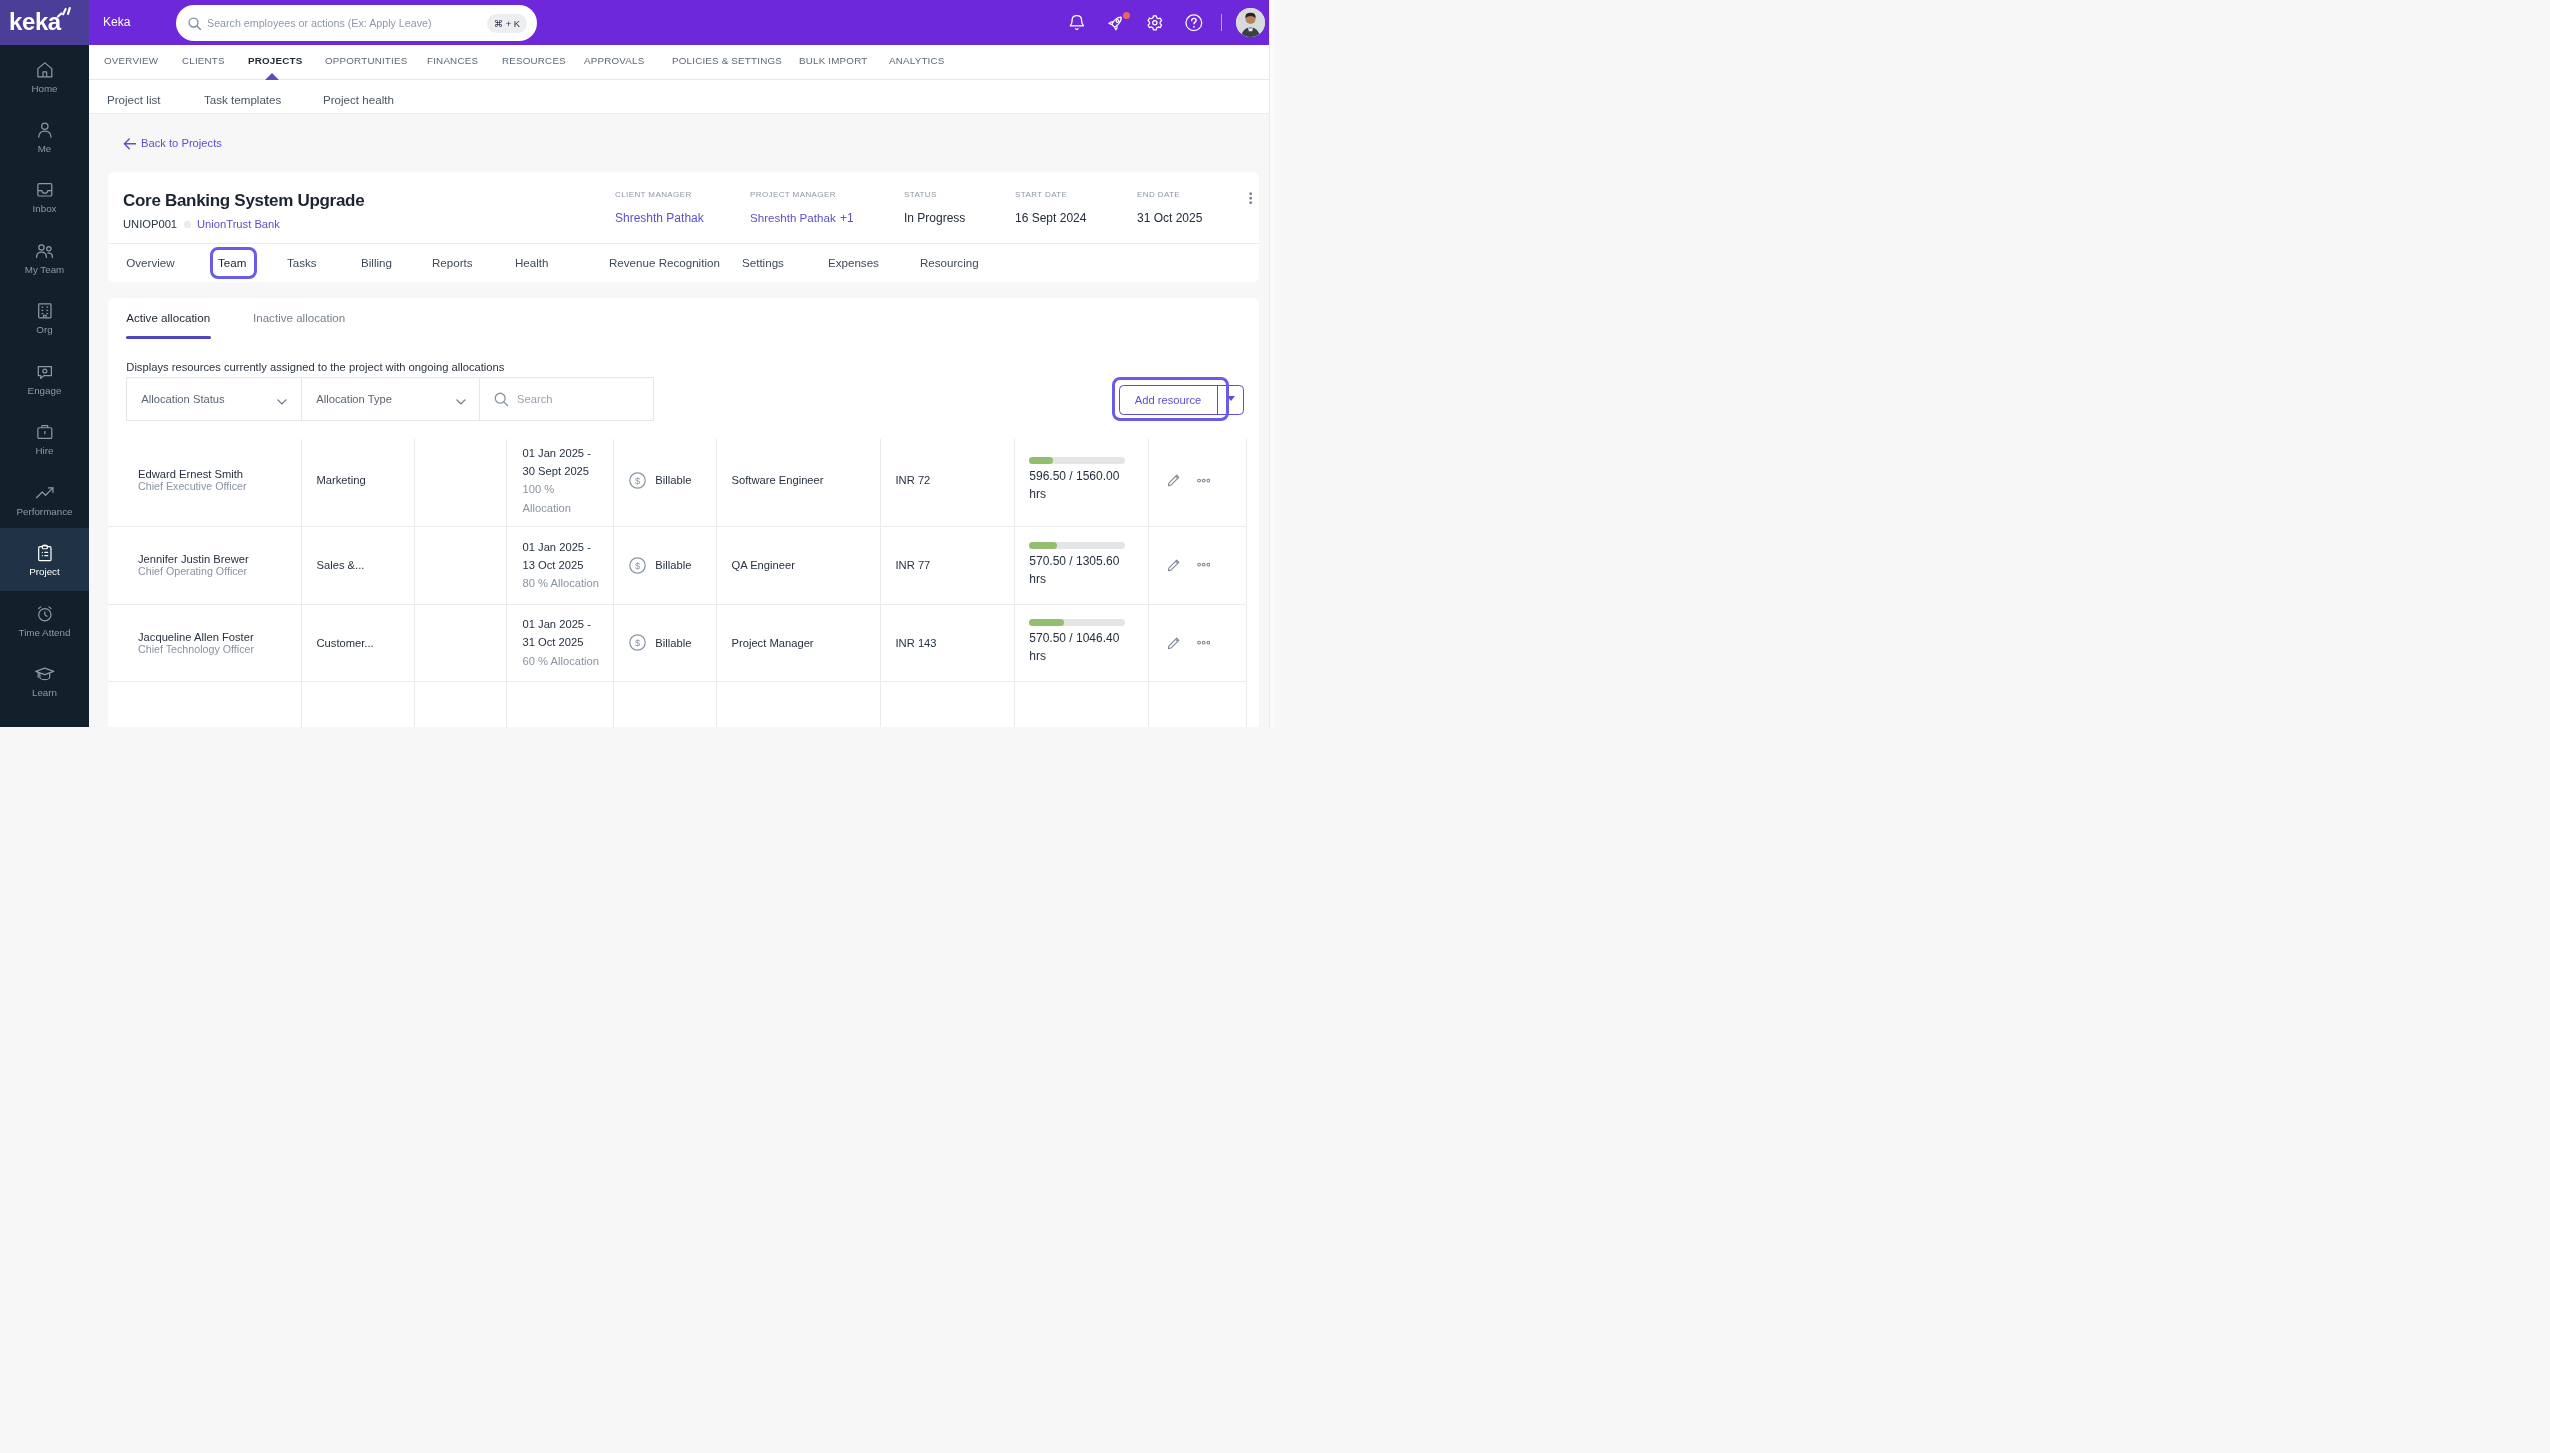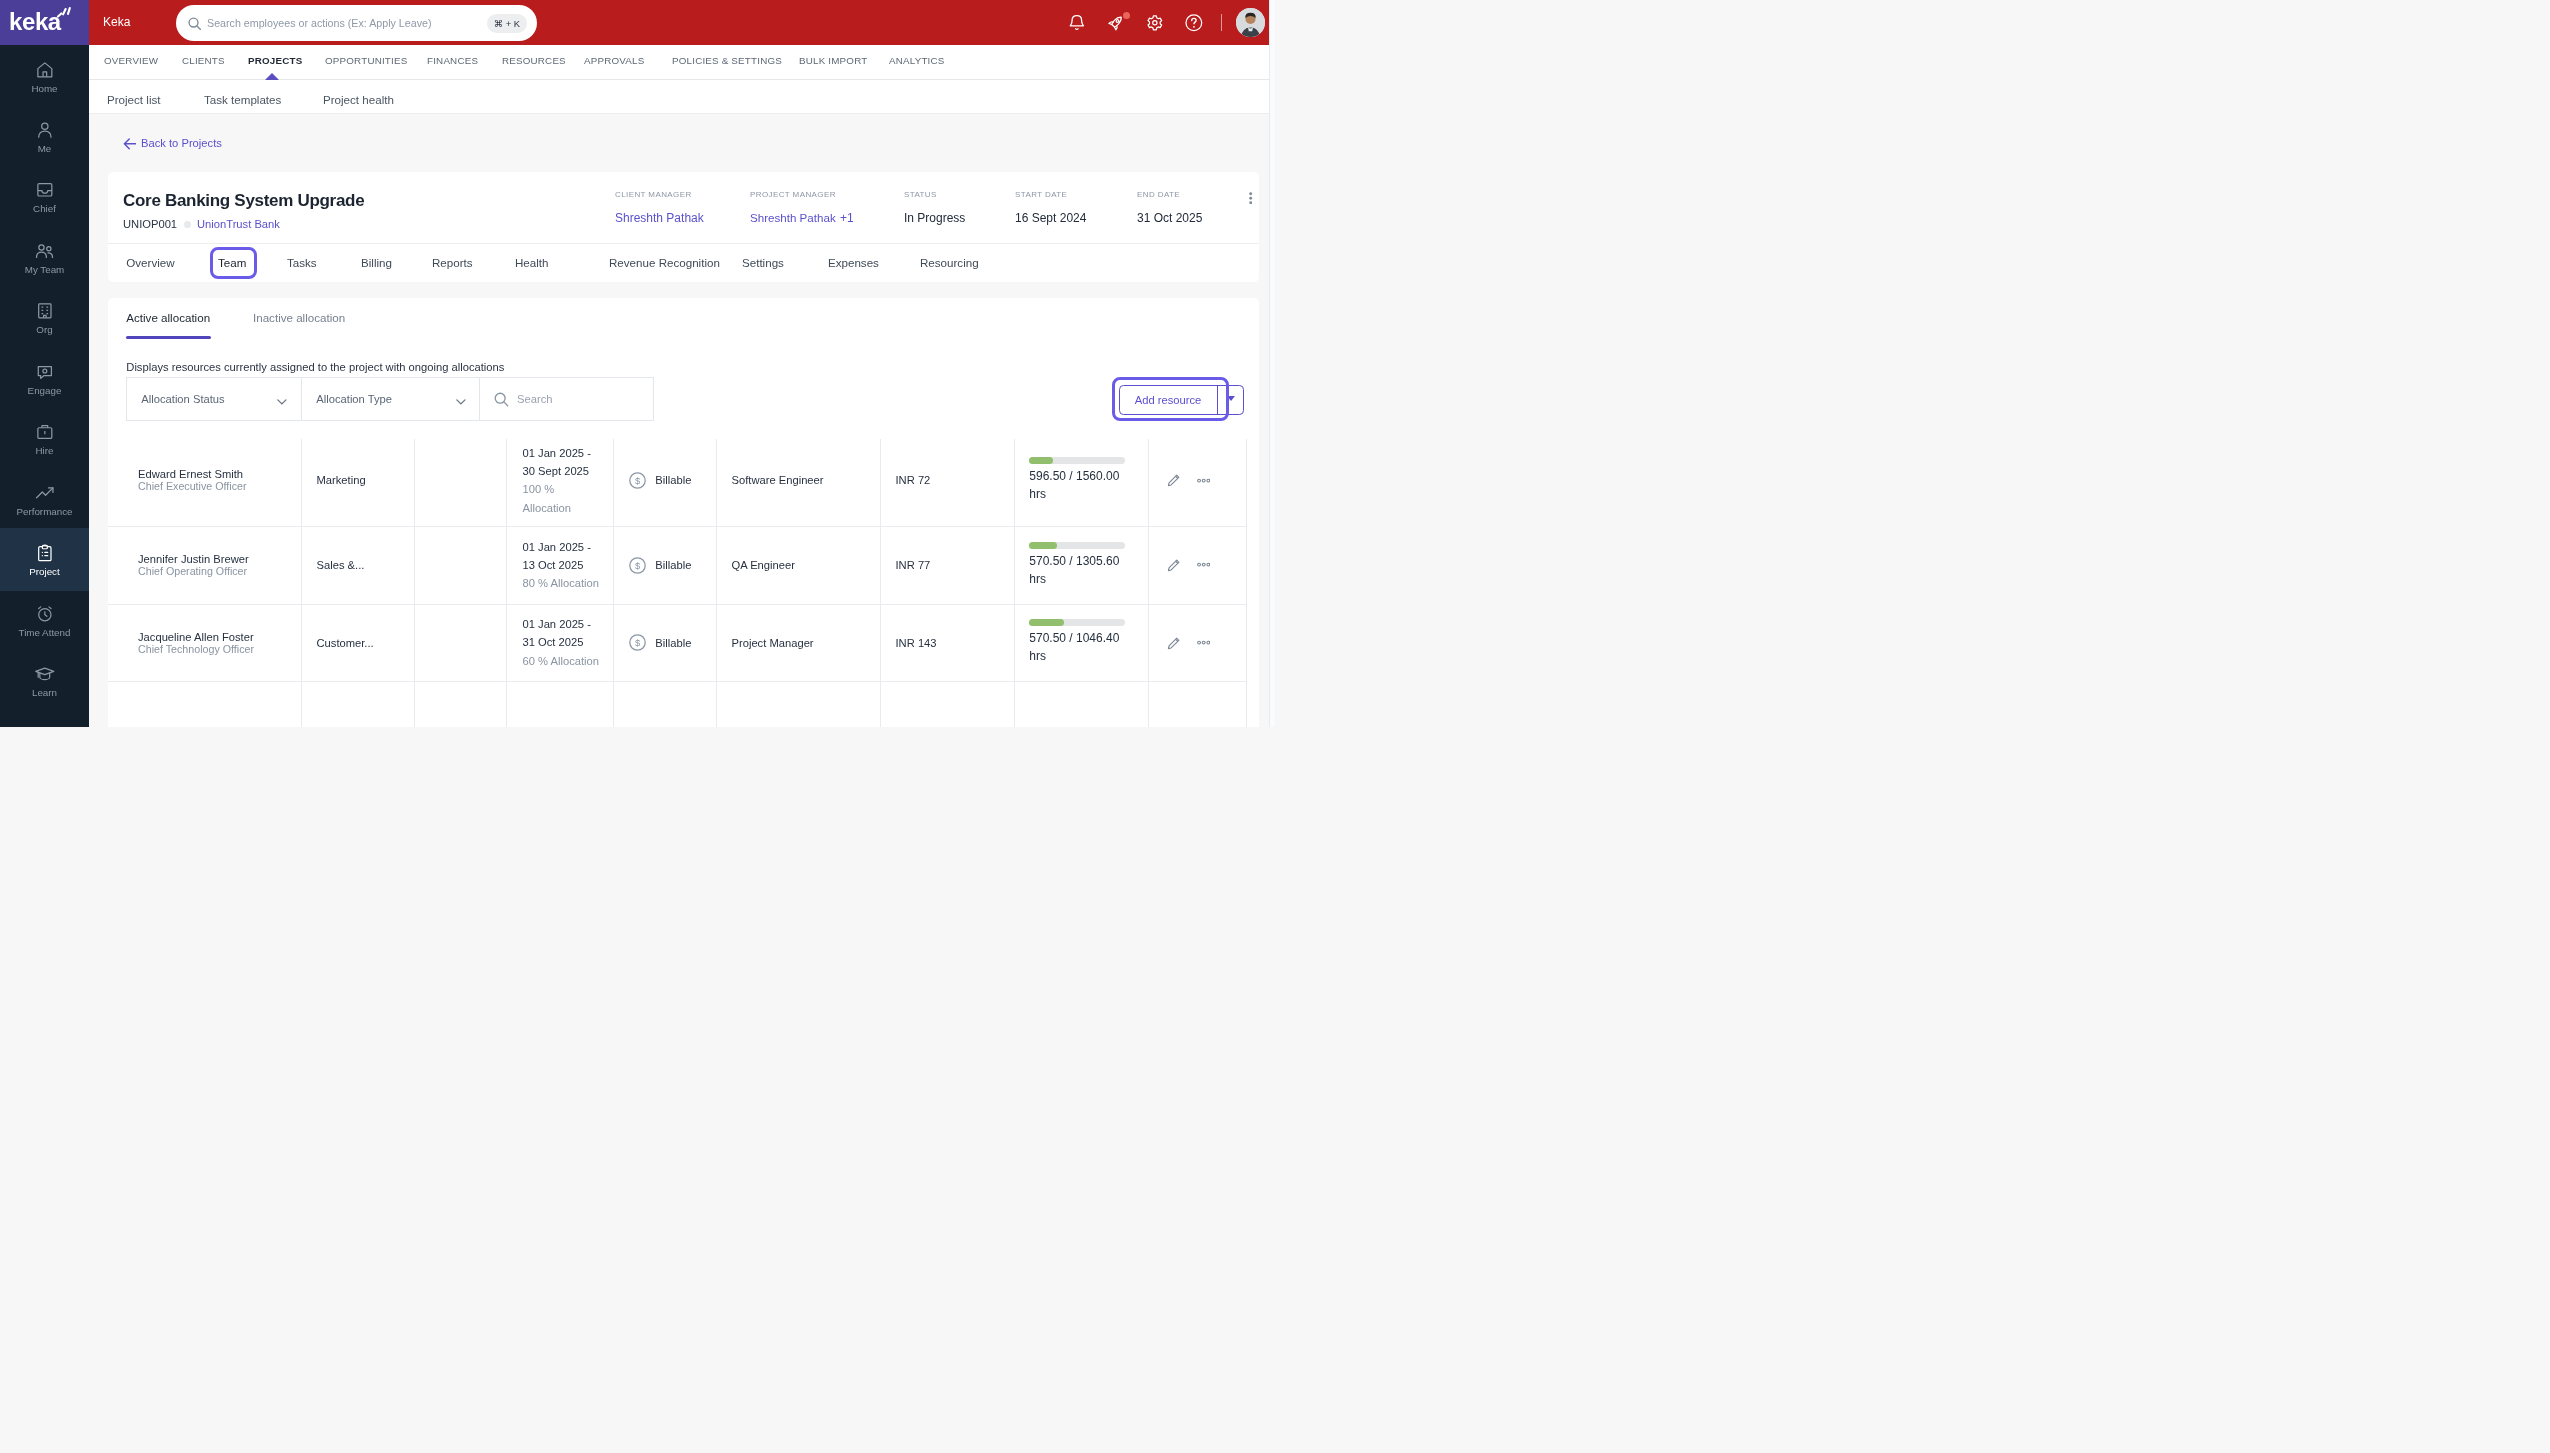--- a/index.html
+++ b/index.html
@@ -1,21 +1,21 @@
 <!DOCTYPE html>
 <html style="font-size:14.3px"><head>
 <meta charset="utf-8">
 <style>
 * { margin:0; padding:0; box-sizing:border-box; }
 html,body { width:1275px; height:727px; overflow:hidden; }
 body { font-family:"Liberation Sans", sans-serif; background:#f7f7f8; position:relative; }
 .abs { position:absolute; }
 
 
-.topbar { position:absolute; left:0; top:0; width:1275px; height:45px; background:#b91c1c; z-index:30; }
+.topbar { position:absolute; left:0; top:0; width:1275px; height:45px; background:#6d28d9; z-index:30; }
 .logo { position:absolute; left:0; top:0; width:89px; height:45px; background:#4b3e99; }
 .keka-word { position:absolute; left:9px; top:8px; font-size:24px; font-weight:bold; color:#fff; letter-spacing:-0.4px; }
 .keka-label { position:absolute; left:103px; top:15px; font-size:12px; color:#fff; }
 .searchpill { position:absolute; left:176px; top:5.4px; width:361px; height:36px; background:#fff; border-radius:18px; }
 .searchpill .ph { position:absolute; left:31px; top:12px; font-size:11.2px; color:#8f99a8; }
 .cmdk { position:absolute; left:311px; top:9px; height:19px; padding:0 6.7px; background:#eceef0; border-radius:9.8px; font-size:9.4px; color:#2c3543; line-height:19px; }
 .tb-ic { position:absolute; top:12.5px; width:19.7px; height:19.7px; }
 .tb-div { position:absolute; left:1221px; top:14.3px; width:0.9px; height:17px; background:rgba(255,255,255,0.55); }
 .avatar { position:absolute; left:1236px; top:8px; width:29px; height:29px; border-radius:50%; overflow:hidden; background:#d8dde2; }
 
@@ -89,21 +89,21 @@
         <circle cx="12" cy="7.5" r="3.8"></circle>
         <path d="M4.5 21 C4.5 15.8 8 13.5 12 13.5 C16 13.5 19.5 15.8 19.5 21"></path>
       </svg>
     <div class="sb-label">Me</div>
   </div>
   <div class="sb-item" style="top:135px;">
     <svg width="19.7" height="19.7" viewBox="0 0 24 24" fill="none" stroke="#8d98a5" stroke-width="1.5" stroke-linejoin="round">
         <rect x="3.5" y="4.5" width="17" height="15" rx="1.5"></rect>
         <path d="M3.5 13 h5 c0 2 1.5 3 3.5 3 s3.5-1 3.5-3 h5"></path>
       </svg>
-    <div class="sb-label">Chief</div>
+    <div class="sb-label">Inbox</div>
   </div>
   <div class="sb-item" style="top:196px;">
     <svg width="21.5" height="19.7" viewBox="0 0 26 24" fill="none" stroke="#8d98a5" stroke-width="1.5" stroke-linecap="round">
         <circle cx="9" cy="8" r="3.2"></circle>
         <circle cx="18" cy="9.5" r="2.6"></circle>
         <path d="M3 20 C3 15.5 5.6 13.5 9 13.5 C12.4 13.5 15 15.5 15 20"></path>
         <path d="M17 14.6 c3 0 5.5 1.8 5.5 5.4"></path>
       </svg>
     <div class="sb-label">My Team</div>
   </div>

